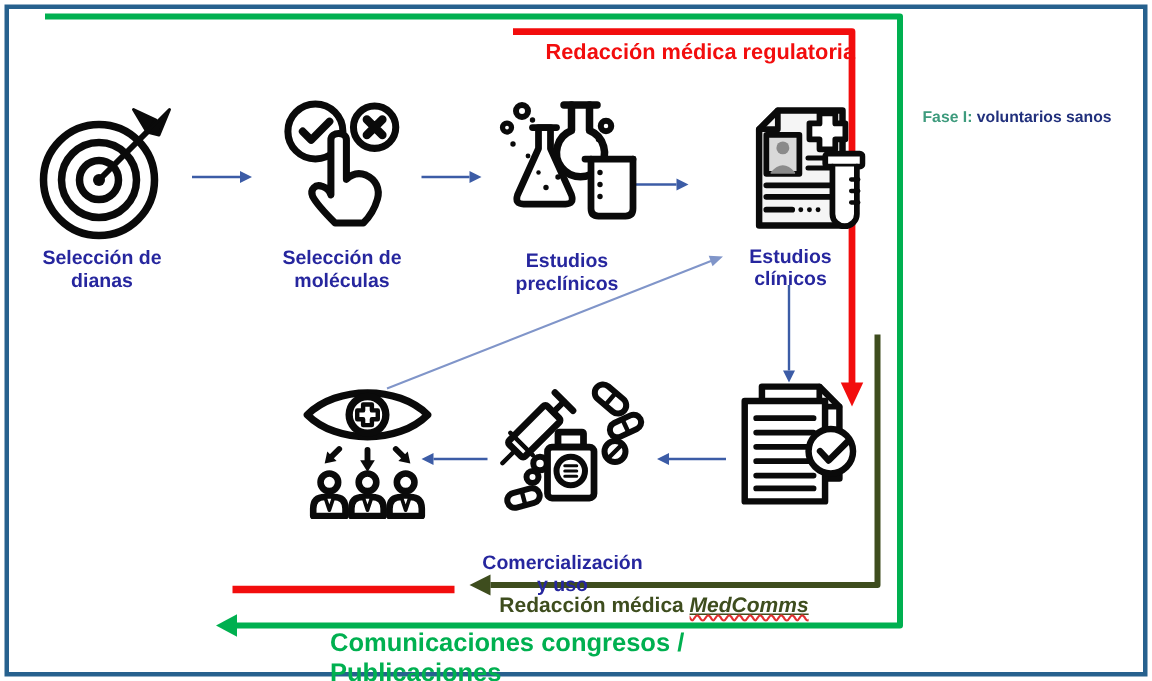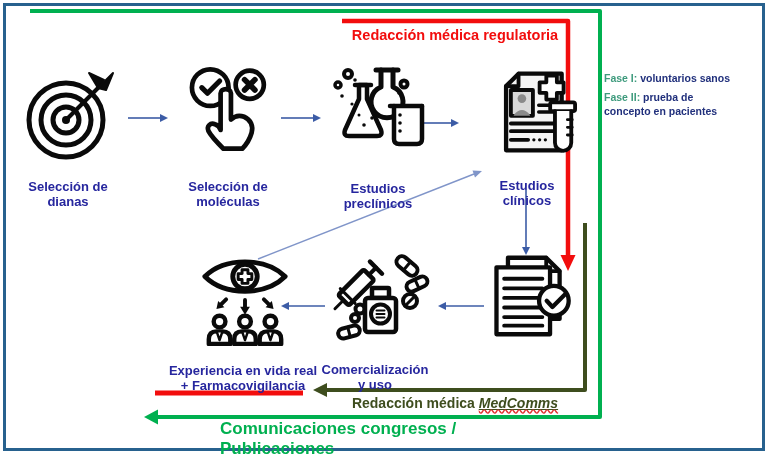--- a/index.html
+++ b/index.html
@@ -3,28 +3,28 @@
 <meta charset="utf-8">
 <style>
   html,body{margin:0;padding:0;background:#fff;}
   #canvas{position:relative;width:768px;height:454px;background:#ffffff;
           font-family:"Liberation Sans",sans-serif;overflow:hidden;}
   .frame{position:absolute;inset:3px;border:3px solid #27618E;}
   .connectors{position:absolute;left:0;top:0;}
   .icon{position:absolute;}
   .icon svg{width:100%;height:100%;display:block;}
   .stage-label{position:absolute;text-align:center;font-weight:bold;font-size:13px;
-               line-height:1.18;color:#26269E;white-space:pre-line;margin-top:15px;}
+               line-height:1.18;color:#26269E;white-space:pre-line;}
   .fase-block{position:absolute;left:603px;top:72px;color:#21307C;font-weight:bold;
               font-size:10.5px;line-height:1.28;}
-  .fase{white-space:pre;margin:0 0 6px 1px;}
+  .fase{white-space:pre;margin:0 0 6px 12px;}
   .fase-prefix{color:#3E9B7D;}
-  .lbl-regulatoria{position:absolute;left:340px;top:27px;width:230px;text-align:center;
+  .lbl-regulatoria{position:absolute;left:340px;top:27px;width:230px;text-align:right;
                    color:#F20D0D;font-weight:bold;font-size:14.5px;}
-  .lbl-medcomms{position:absolute;left:344px;top:395px;width:222px;text-align:center;
+  .lbl-medcomms{position:absolute;left:325px;top:395px;width:222px;text-align:center;
                 color:#3E4D1E;font-weight:bold;font-size:14px;}
   .lbl-medcomms .word{font-style:italic;text-decoration:underline;}
   .lbl-medcomms .word .wavy{text-decoration-line:underline;text-decoration-style:wavy;
                             text-decoration-color:#E03030;}
   .lbl-congresos{position:absolute;left:220px;top:419px;width:308px;
                  color:#00B050;font-weight:bold;font-size:17px;}
 </style>
 </head>
 <body>
 
@@ -215,29 +215,25 @@
   </div>
 
   <div class="stage-label" style="left:10px;top:164px;width:116px">Selección de
 dianas</div>
   <div class="stage-label" style="left:170px;top:164px;width:116px">Selección de
 moléculas</div>
   <div class="stage-label" style="left:320px;top:166px;width:116px">Estudios
 preclínicos</div>
   <div class="stage-label" style="left:470px;top:163px;width:114px">Estudios
 clínicos</div>
-  <div class="stage-label" style="left:152px;top:348px;width:182px">Experiencia en vida real
-+ Farmacovigilancia</div>
-  <div class="stage-label" style="left:317px;top:347px;width:116px">Comercialización
+  <div class="stage-label" style="left:317px;top:367px;width:116px">Comercialización
 y uso</div>
 
   <div class="fase-block">
     <p class="fase"><span class="fase-prefix">Fase I:</span><span> voluntarios sanos</span></p>
-    <p class="fase"><span class="fase-prefix">Fase II:</span><span> prueba de
-concepto en pacientes</span></p>
   </div>
 
   <div class="lbl-regulatoria">Redacción médica regulatoria</div>
   <div class="lbl-medcomms">
     <span>Redacción médica </span><span class="word"><span class="wavy">MedComms</span></span>
   </div>
   <div class="lbl-congresos">Comunicaciones congresos / Publicaciones</div>
 </div>
 
 </body></html>

